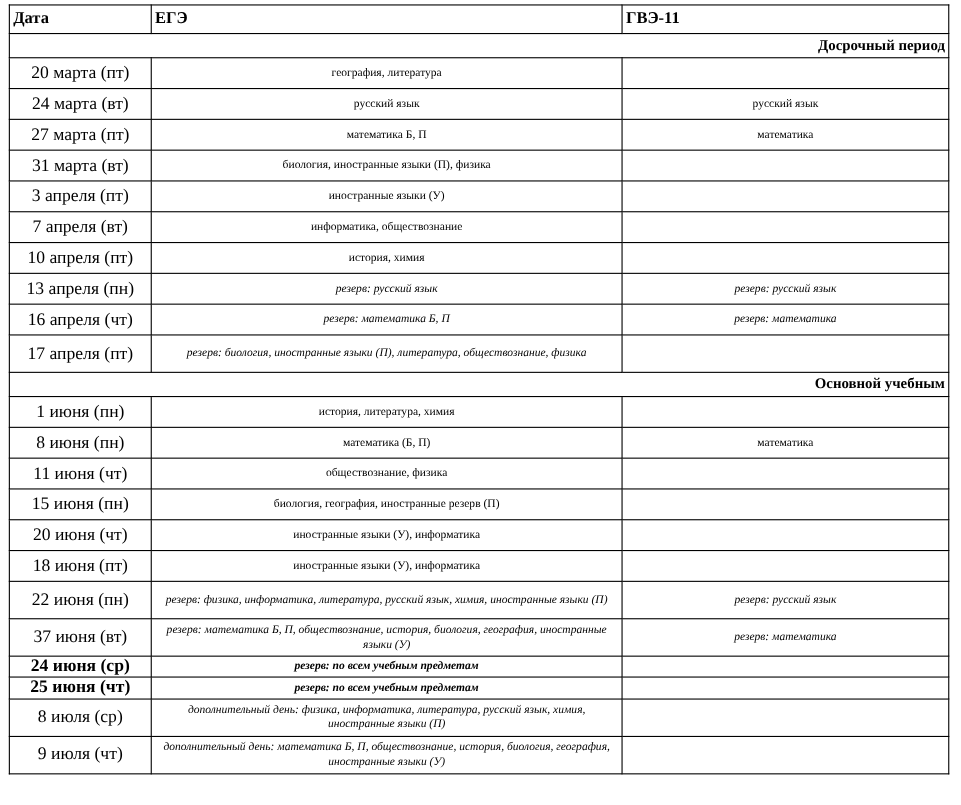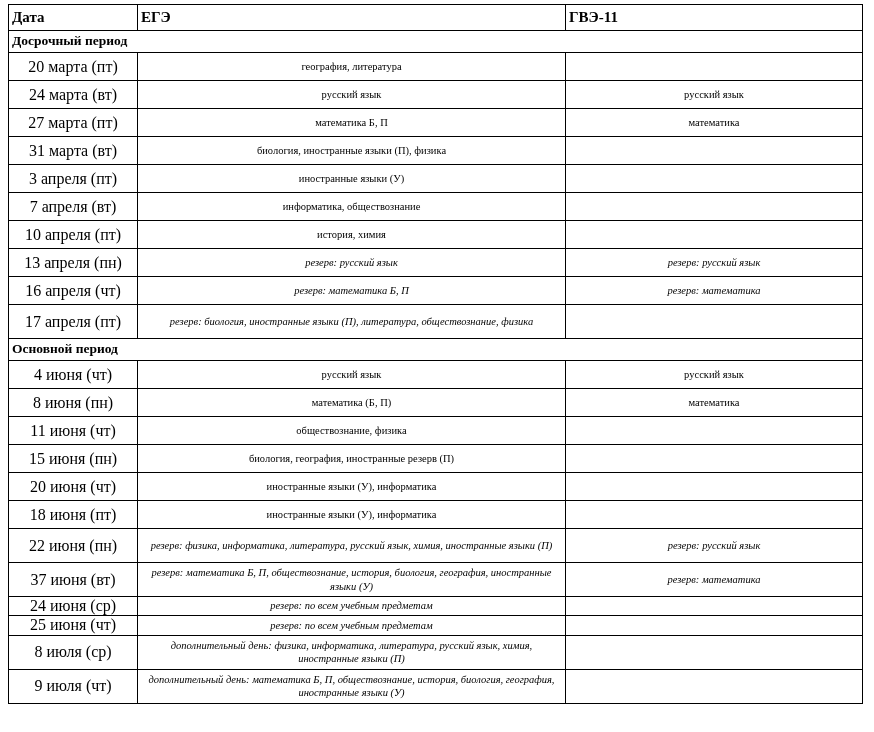--- a/index.html
+++ b/index.html
@@ -41,39 +41,40 @@
     text-align: left;
     height: 25px;
     line-height: 1.05;
   }
 
   
   .section-row td {
     background: #e4e0ec;
     font-weight: bold;
     font-size: 13.5px;
-    text-align: left;
+    text-align: right;
     height: 21px;
     line-height: 1.05;
   }
 
   
   .data-row td {
     font-size: 10.5px;
     line-height: 1.25;
     text-align: center;
     height: 27px;
   }
   .data-row td.cell-date {
     font-size: 16px;
     white-space: nowrap;
   }
   .data-row.compact td {
     height: 15px;
     line-height: 1.15;
+    font-weight: bold;
   }
   .data-row.tall td {
     height: 33px;
   }
 
   .italic { font-style: italic; }
 
   .cell-empty {  }
 </style>
 </head>
@@ -140,26 +141,26 @@
         <td class="cell-date">16 апреля (чт)</td>
         <td class="cell-ege italic">резерв: математика Б, П</td>
         <td class="cell-gve italic">резерв: математика</td>
       </tr>
       <tr class="data-row tall">
         <td class="cell-date">17 апреля (пт)</td>
         <td class="cell-ege italic">резерв: биология, иностранные языки (П), литература, обществознание, физика</td>
         <td class="cell-gve cell-empty"></td>
       </tr>
       <tr class="section-row">
-        <td colspan="3">Основной период</td>
-      </tr>
-      <tr class="data-row">
-        <td class="cell-date">4 июня (чт)</td>
-        <td class="cell-ege">русский язык</td>
-        <td class="cell-gve">русский язык</td>
+        <td colspan="3">Основной учебным</td>
+      </tr>
+      <tr class="data-row">
+        <td class="cell-date">1 июня (пн)</td>
+        <td class="cell-ege">история, литература, химия</td>
+        <td class="cell-gve cell-empty"></td>
       </tr>
       <tr class="data-row">
         <td class="cell-date">8 июня (пн)</td>
         <td class="cell-ege">математика (Б, П)</td>
         <td class="cell-gve">математика</td>
       </tr>
       <tr class="data-row">
         <td class="cell-date">11 июня (чт)</td>
         <td class="cell-ege">обществознание, физика</td>
         <td class="cell-gve cell-empty"></td>

